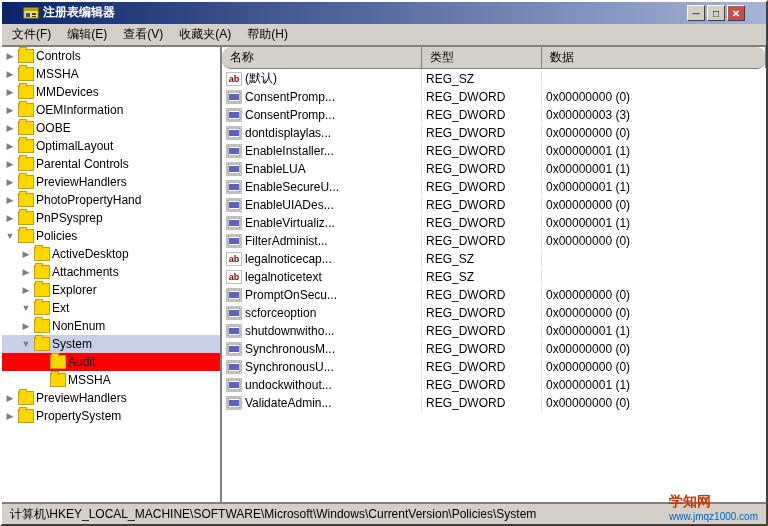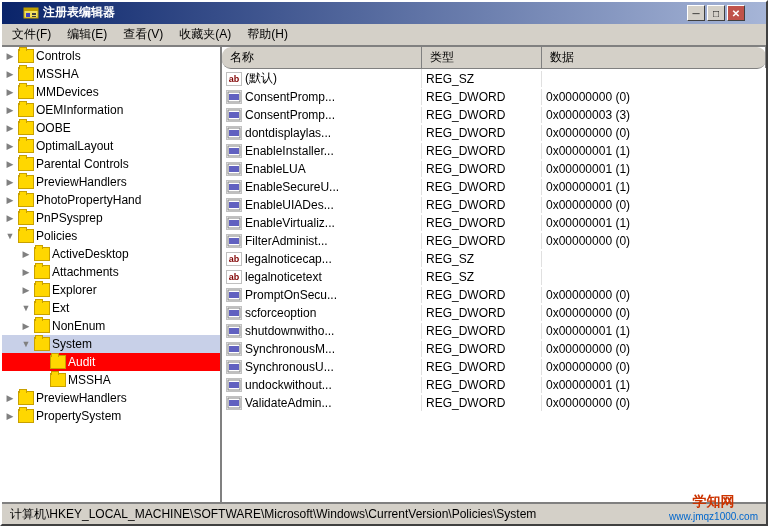--- a/index.html
+++ b/index.html
@@ -115,21 +115,21 @@
       padding: 1px 0;
       cursor: pointer;
       white-space: nowrap;
       min-height: 18px;
     }
     .tree-item.selected {
       background: #c8d0e8;
     }
     .tree-item.highlighted {
       background: red;
-      color: #ffffff;
+      color: #0f172a;
     }
 
     .tree-indent {
       display: inline-block;
       width: 16px;
       flex-shrink: 0;
     }
     .tree-expander {
       width: 16px;
       height: 16px;
@@ -268,21 +268,21 @@
     }
     .status-text {
       flex: 1;
     }
     .watermark {
       position: absolute;
       right: 8px;
       bottom: 2px;
       display: flex;
       flex-direction: column;
-      align-items: center;
+      align-items: flex-start;
     }
     .watermark-brand {
       font-size: 14px;
       font-weight: bold;
       color: #cc3300;
     }
     .watermark-url {
       font-size: 10px;
       color: #0066cc;
     }

